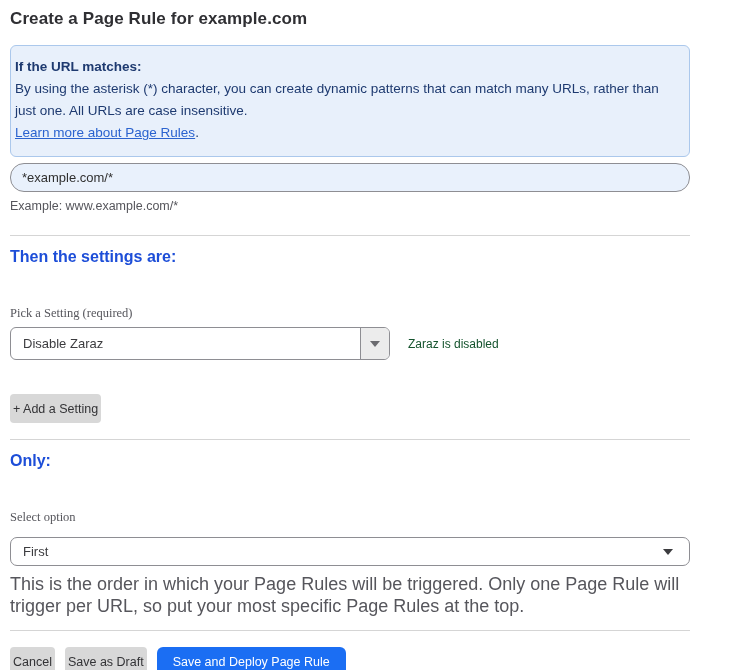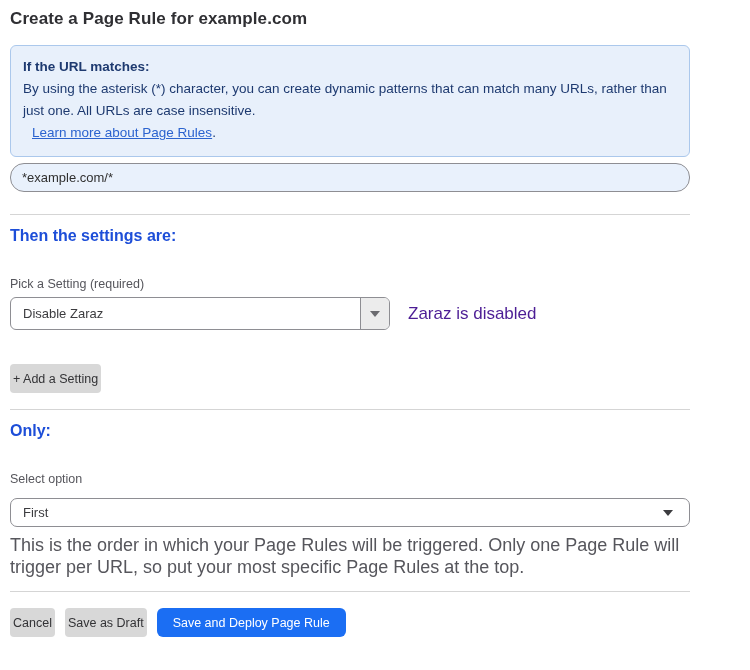--- a/index.html
+++ b/index.html
@@ -17,31 +17,30 @@
     color: #2f2f33;
     letter-spacing: .1px;
   }
 
   
   .info-box {
     margin-top: 16px;
     background: #e8f0fb;
     border: 1px solid #abc8ec;
     border-radius: 6px;
-    padding: 10px 16px 12px 12px;
+    padding: 10px 16px 12px 4px;
     color: #1e3a70;
     font-size: 13.5px;
     line-height: 22px;
   }
   .info-box .info-heading { font-weight: 700; }
   .info-box a.info-link {
     color: #2b63cf;
     text-decoration: underline;
     cursor: pointer;
-    margin-left: 9px;
   }
   .info-box .info-link-suffix { color: #1e3a70; }
 
   
   .field-label { margin-top: 14px; font-size: 12.5px; color: #56565c; }
   .field-helper { margin-top: 7px; font-size: 12.5px; color: #56565c; }
 
   
   .url-input {
     display: block;
@@ -56,21 +55,21 @@
     font-size: 13px;
     color: #303030;
     outline: none;
   }
 
   .divider { margin-top: 22px; border: none; border-top: 1px solid #d5d5d5; height: 0; }
 
   .section-heading { margin-top: 12px; font-size: 16px; font-weight: 700; color: #1d4ed8; }
 
   
-  .label-picker { margin-top: 32px; }
+  .label-picker { margin-top: 40px; font-family: Liberation Serif, serif; }
   .picker-row { margin-top: 6px; display: flex; align-items: center; gap: 18px; }
   .setting-select {
     width: 380px;
     height: 33px;
     background: #ffffff;
     border: 1px solid #8e8e93;
     border-radius: 6px;
     display: flex;
     align-items: stretch;
     cursor: pointer;
@@ -91,21 +90,21 @@
     display: flex;
     align-items: center;
     justify-content: center;
   }
   .tri-down {
     width: 0; height: 0;
     border-left: 5px solid transparent;
     border-right: 5px solid transparent;
     border-top: 6px solid #6b6b6f;
   }
-  .status-text { font-size: 17px; color: #4c1d95; }
+  .status-text { font-size: 12px; color: #14532d; }
 
   
   .btn {
     display: inline-flex;
     align-items: center;
     justify-content: center;
     height: 29px;
     padding: 0 3px;
     border: none;
     border-radius: 4px;
@@ -167,20 +166,21 @@
 
   <h1 class="page-title">Create a Page Rule for example.com</h1>
 
   <div class="info-box">
     <div class="info-heading">If the URL matches:</div>
     <div class="info-body">By using the asterisk (*) character, you can create dynamic patterns that can match many URLs, rather than just one. All URLs are case insensitive.</div>
     <div><a class="info-link">Learn more about Page Rules</a><span class="info-link-suffix">.</span></div>
   </div>
 
   <input type="text" class="url-input" value="*example.com/*" style="">
+  <div class="field-helper">Example: www.example.com/*</div>
 
   <hr class="divider">
 
   <div class="section-heading">Then the settings are:</div>
 
   <div class="field-label label-picker">Pick a Setting (required)</div>
   <div class="picker-row">
     <div class="setting-select">
       <div class="select-value">Disable Zaraz</div>
       <div class="select-arrow-seg">

